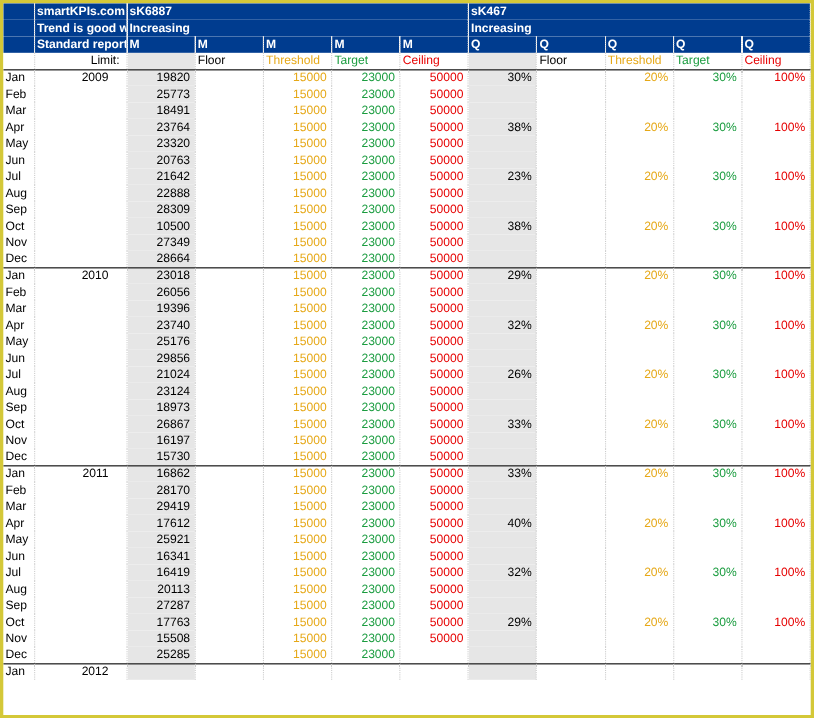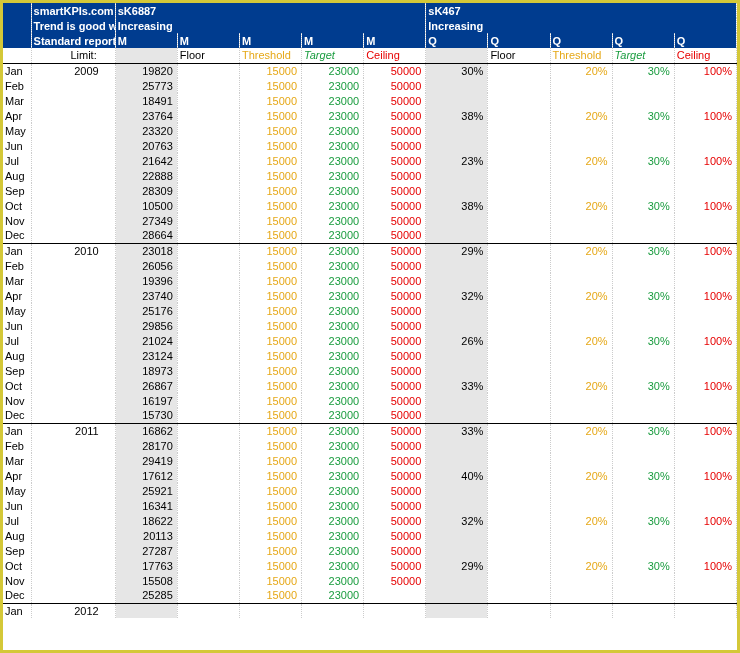--- a/index.html
+++ b/index.html
@@ -29,24 +29,24 @@
   .hdr-label { text-align: right; padding-right: 6px; }
   .ref-label { color: #7fbf7f; text-align: right; padding-right: 6px; }
   .ref-num { color: #000; background:#fff; text-align:left; }
   .kpi-blue { color: #5aa9e6; font-weight: normal; }
   .freq-m { color: #e6a817; font-weight: normal; }
   .m-blue { color: #5aa9e6; font-weight: normal;}
   .m-orange { color: #e6a817; font-weight: normal;}
   .m-green { color: #1a9c3f; font-weight: normal;}
   .shaded { background: #e6e6e6; }
   .sub-hdr { background: #fff; color:#000; }
-  .sub-hdr .limit-lbl { text-align:right; padding-right:18px; }
+  .sub-hdr .limit-lbl { text-align:right; padding-right:6px; }
   .sub-floor { color:#000; }
   .sub-thresh { color:#e6a817;margin-left:16px; }
-  .sub-target { color:#1a9c3f;font-style:italic; }
+  .sub-target { color:#1a9c3f; }
   .sub-ceil { color:#e60000; }
   .num { text-align: right; padding-right:4px; }
   .val-black { color:#000; }
   .val-orange { color:#e6a817; }
   .val-green { color:#1a9c3f; }
   .val-red { color:#e60000; }
   .year-row td { border-top: 1.5px solid #000; }
   .month-cell { color:#000;margin-top:16px; }
   .year-cell { text-align:right; padding-right:16px; color:#000; }
   .c-time { width: 28px; }
@@ -534,21 +534,21 @@
         <td class="num val-red">50000</td>
         <td class="shaded num val-black"></td>
         <td class="num"></td>
         <td class="num val-orange"></td>
         <td class="num val-green"></td>
         <td class="num val-red"></td>
       </tr>
       <tr>
         <td class="month-cell">Jul</td>
         <td class="year-cell"></td>
-        <td class="shaded num val-black">18622</td>
+        <td class="shaded num val-black">16419</td>
         <td class="num val-black"></td>
         <td class="num val-orange">15000</td>
         <td class="num val-green">23000</td>
         <td class="num val-red">50000</td>
         <td class="shaded num val-black">32%</td>
         <td class="num"></td>
         <td class="num val-orange">20%</td>
         <td class="num val-green">30%</td>
         <td class="num val-red">100%</td>
       </tr>

